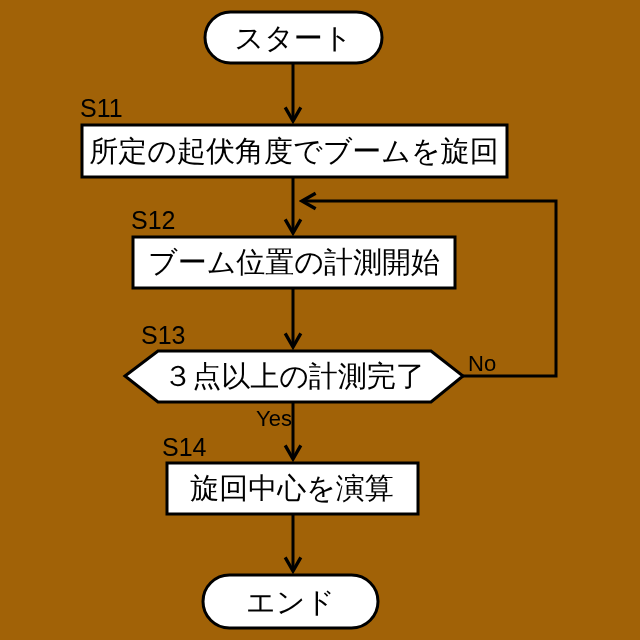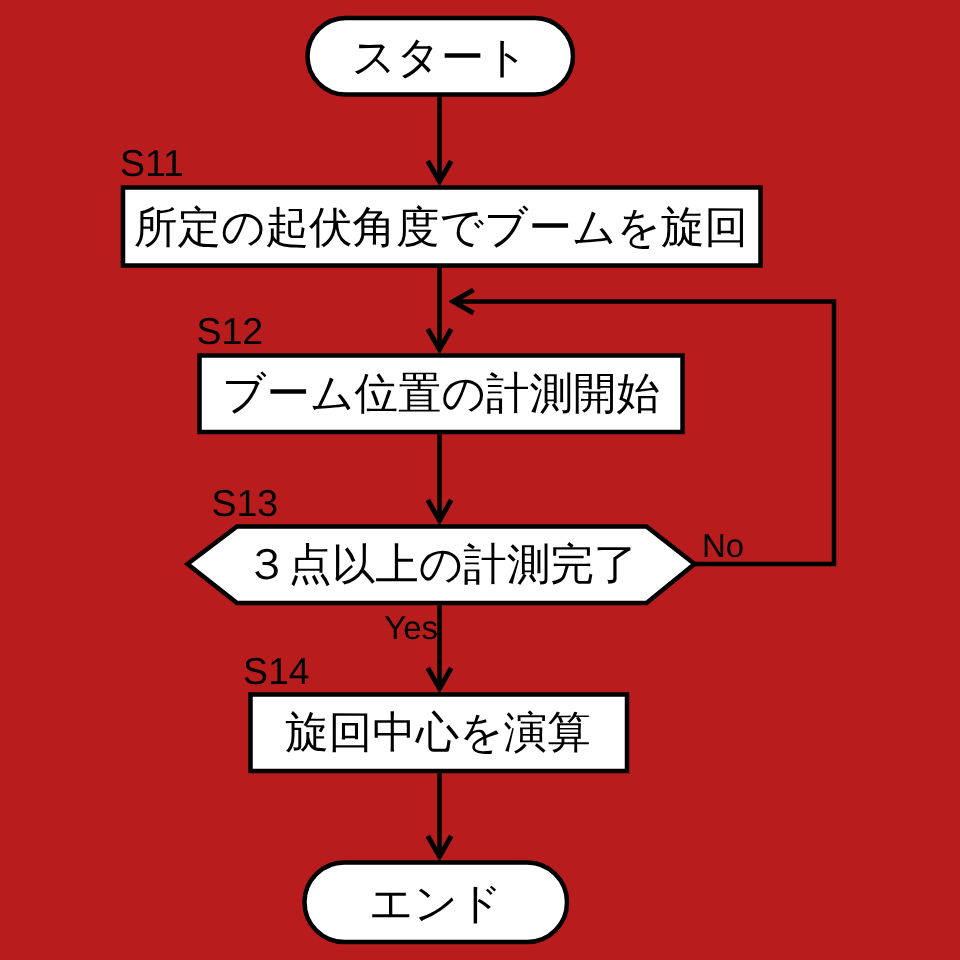--- a/index.html
+++ b/index.html
@@ -4,21 +4,21 @@
 <style>
   html, body {
     margin: 0;
     padding: 0;
     background: #ffffff;
   }
   .canvas {
     position: relative;
     width: 640px;
     height: 640px;
-    background: #b91c1c;
+    background: #a16207;
     overflow: hidden;
   }
   svg text {
     font-family: "Liberation Sans", sans-serif;
     fill: #000000;
   }
   .node-shape {
     fill: #ffffff;
     stroke: #000000;
     stroke-width: 3;

